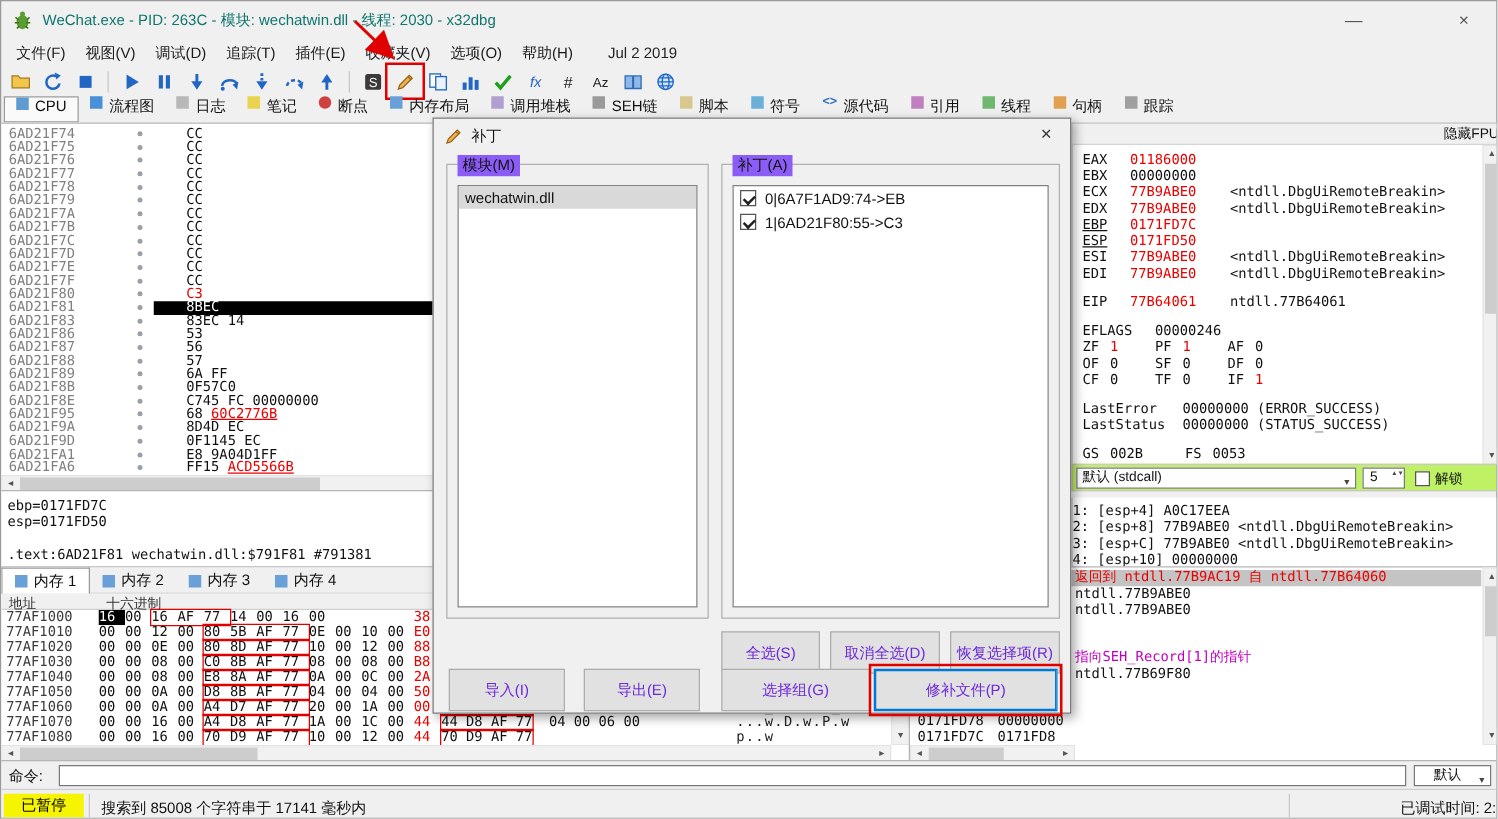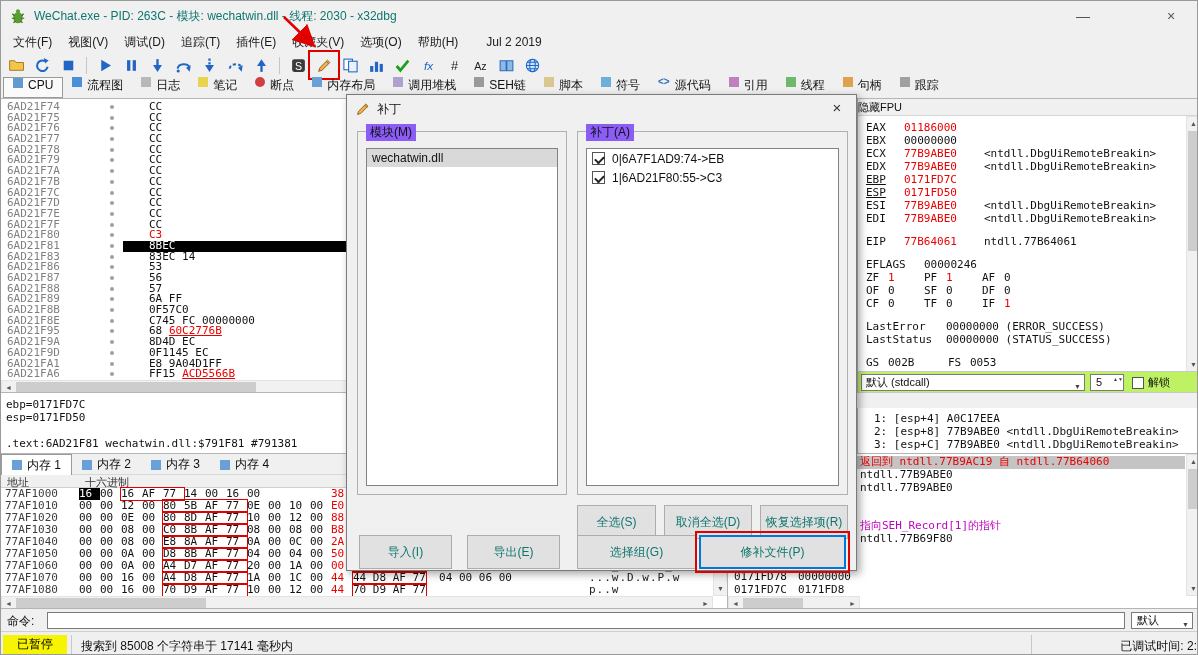--- a/index.html
+++ b/index.html
@@ -73,62 +73,62 @@
   .msel{background:#000;color:#fff}
   .ptr,.xptr{outline:1px solid var(--ared);display:inline-block}
   .mtail{position:absolute;left:330px;color:var(--red)}
   .mextra{position:absolute;left:352px;white-space:pre}
   .mascii{position:absolute;left:588px;color:#222;letter-spacing:1px}
 
   
   .regpane{position:absolute;left:856px;top:97px;width:342px;height:273px;background:#fff;
            border-top:1px solid #b5b5b5;border-left:1px solid #b5b5b5}
   .hidefpu{position:absolute;left:0;top:0;width:100%;height:17px;background:#f0f0f0;border-bottom:1px solid #d5d5d5;
-           text-align:left;font-size:11px;line-height:16px}
+           text-align:right;font-size:11px;line-height:16px}
   #reg-rows{position:absolute;left:0;top:17px;right:14px;bottom:0;padding:5px 0 0 8px;font-size:11px}
   .rrow{height:13px;line-height:13px;font-family:"DejaVu Sans Mono","Liberation Mono",monospace}
   .rspace{height:10px}
   .rname{display:inline-block;width:38px}
   .rname.w{width:58px}.rname.xw{width:80px}
   .rval{display:inline-block;min-width:70px}
   .rcom{margin-left:10px}
   .fname{display:inline-block;width:22px}
   .fval{display:inline-block;width:36px}
   .convbar{position:absolute;left:856px;top:370px;width:342px;height:22px;background:#bef264;
            border-left:1px solid #b5b5b5;border-top:1px solid #c9c9c9;border-bottom:1px solid #c9c9c9}
   .combo{position:absolute;left:3px;top:2px;width:224px;height:17px;background:#fff;border:1px solid #7a7a7a;
          font-size:11px;line-height:15px;padding-left:4px}
   .combo::after{content:"▼";position:absolute;right:3px;top:4px;font-size:7px;color:#444}
   .spin{position:absolute;left:232px;top:2px;width:34px;height:17px;background:#fff;border:1px solid #7a7a7a;
         font-size:11px;line-height:15px;padding-left:5px}
   .spin::after{content:"▲▼";position:absolute;right:2px;top:1px;font-size:5px;color:#444;display:block;width:8px;
                line-height:7px;text-align:center;white-space:pre-wrap}
   .unlock{position:absolute;left:274px;top:3px;display:flex;align-items:center;gap:4px;font-size:11px}
   .chk{width:12px;height:12px;background:#fff;border:1px solid #555;display:inline-block}
-  .argspane{position:absolute;left:856px;top:407px;width:342px;height:60px;background:#fff;border-left:1px solid #b5b5b5;
-            padding:4px 0 0 16px}
+  .argspane{position:absolute;left:856px;top:397px;width:342px;height:60px;background:#fff;border-left:1px solid #b5b5b5;
+            padding:4px 0 0 0}
   .arow{height:13px;line-height:13px;font-size:11px}
 
   
   .stackpane{position:absolute;left:726px;top:452px;width:472px;height:155px;background:#fff;
              border-top:1px solid #b5b5b5;border-left:1px solid #b5b5b5}
   #stack-rows{position:absolute;left:0;top:2px;right:14px}
   .srow{position:relative;height:12.8px;line-height:12.8px;font-size:11px}
   .srow.ssel{background:#c4c4c4}
   .saddr{position:absolute;left:6px}
   .sval{position:absolute;left:70px}
   .scom{position:absolute;left:132px;white-space:nowrap}
 
   
   .cmdbar{position:absolute;left:0;top:607px;width:1198px;height:23px;background:#f0f0f0;border-top:1px solid #b5b5b5}
   .cmdlabel{position:absolute;left:6px;top:4px}
   .cmd-input{position:absolute;left:46px;top:3px;width:1078px;height:17px;border:1px solid #7a7a7a;background:#fff;
              font-size:11px;padding:0 3px;font-family:"DejaVu Sans Mono","Liberation Mono",monospace}
   .cmd-combo{position:absolute;left:1130px;top:3px;width:62px;height:17px;background:#fff;border:1px solid #7a7a7a;
-             font-size:11px;line-height:15px;padding-left:5px}
+             font-size:11px;line-height:15px;padding-left:15px}
   .cmd-combo::after{content:"▼";position:absolute;right:3px;top:4px;font-size:7px;color:#444}
   .statusbar{position:absolute;left:0;top:630px;width:1198px;height:25px;background:#f0f0f0;border-top:1px solid #cfcfcf}
   .paused{position:absolute;left:2px;top:3px;width:64px;height:19px;background:var(--yellow);color:#000;
           text-align:center;line-height:19px}
   .ssep{position:absolute;top:3px;width:1px;height:19px;background:#c8c8c8}
   .smsg{position:absolute;left:80px;top:6px;color:#111}
   .stime{position:absolute;right:2px;top:6px;white-space:nowrap}
 
   
   .dialog{position:absolute;left:345px;top:93px;width:511px;height:477px;background:#f0f0f0;
@@ -146,21 +146,21 @@
   .dlist{position:absolute;left:8px;top:16px;background:#fff;border:1px solid #828282;overflow:hidden}
   .g1 .dlist{width:192px;height:338px}
   .g2 .dlist{width:253px;height:338px}
   .mitem{height:18px;line-height:18px;padding:0 5px}
   .mitem.sel{background:#d9d9d9}
   .pitem{height:19px;display:flex;align-items:center;gap:7px;padding:0 5px}
   .cb{width:13px;height:13px;background:#fff;border:1px solid #555;position:relative;flex:none}
   .cb.checked::after{content:"";position:absolute;left:2px;top:2.5px;width:7px;height:4px;
                      border-left:2px solid #222;border-bottom:2px solid #222;transform:rotate(-45deg)}
   .dbtn{position:absolute;height:34px;background:#e1e1e1;border:1px solid #adadad;font-size:12px;
-        font-family:"Liberation Sans","DejaVu Sans",sans-serif;color:#0f766e}
+        font-family:"Liberation Sans","DejaVu Sans",sans-serif;color:#6d28d9}
   .dbtn.primary{border:1px solid #0078d7;box-shadow:inset 0 0 0 1px #0078d7}
   .b-selall{left:230px;top:410px;width:79px}
   .b-deselall{left:317px;top:410px;width:88px}
   .b-restore{left:413px;top:410px;width:88px}
   .b-import{left:12px;top:440px;width:93px}
   .b-export{left:120px;top:440px;width:93px}
   .b-group{left:230px;top:440px;width:119px}
   .b-patchfile{left:352px;top:440px;width:147px}
 
   .arrow-annot{position:absolute;left:0;top:0;z-index:70;pointer-events:none}

